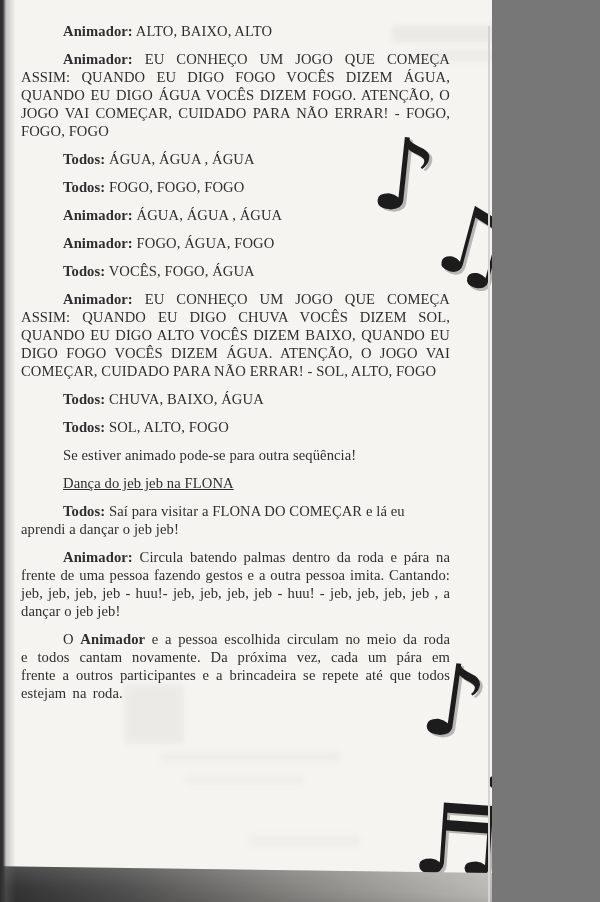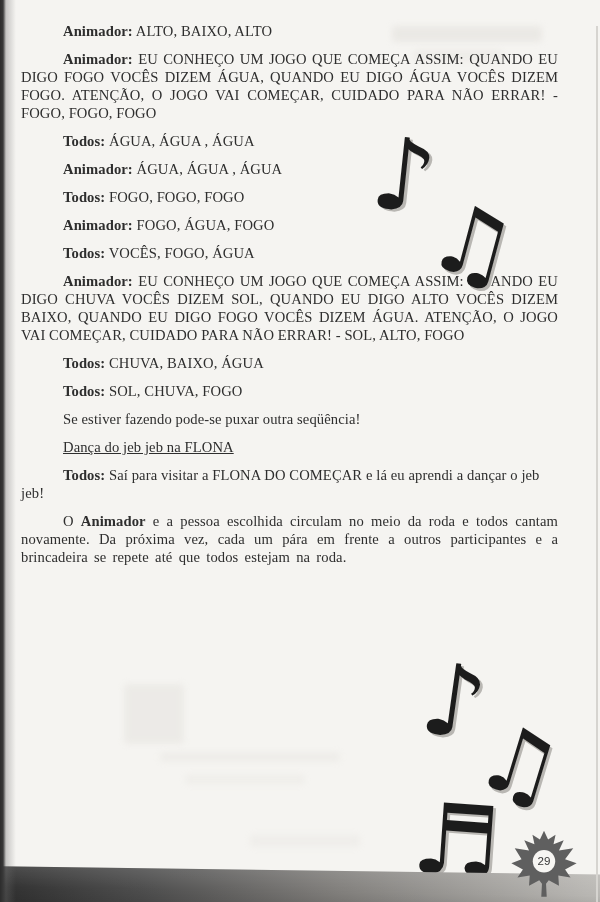--- a/index.html
+++ b/index.html
@@ -1,20 +1,20 @@
 <!DOCTYPE html>
 <html style="--page-bg: #f5f4f1; --ink: #2e2e2e; --note-ink: #1c1c1c; --note-shadow: #b9b7b3; --leaf-gray: #5f5f5f; --band-dark: #2f2f2f; --band-light: #bdbbb7;"><head>
 <meta charset="utf-8">
 <style>
   :root{
     --page-bg:#f5f4f1; --ink:#2e2e2e; --note-ink:#1c1c1c; --note-shadow:#b9b7b3;
     --leaf-gray:#5f5f5f; --band-dark:#2f2f2f; --band-light:#bdbbb7;
   }
   html,body{margin:0;padding:0;background:#777;}
-  .page{position:relative;width:600px;height:902px;background:var(--page-bg);overflow:hidden;
+  .page{position:relative;width:492px;height:902px;background:var(--page-bg);overflow:hidden;
         font-family:"Liberation Serif",serif;color:var(--ink);}
   .text-block{position:absolute;left:21px;right:42px;top:22px;}
   .text-block p{margin:0 0 10px 0;font-size:14.6px;line-height:18px;text-indent:42px;letter-spacing:.1px;}
   .text-block p.just{text-align:justify;}
   .lbl{font-weight:bold;}
   .heading .u{text-decoration:underline;margin-top:35px;}
   .rich{word-spacing:2.5px;}
   
   .note{position:absolute;font-family:"DejaVu Sans",sans-serif;line-height:1;color:var(--note-ink);
         text-shadow:3px 2px 0 var(--note-shadow);user-select:none;}
@@ -52,30 +52,31 @@
   <div class="ghost g2"></div>
   <div class="ghost g3"></div>
   <div class="ghost g4"></div>
   <div class="ghost g5"></div>
   <div class="ghost g6"></div>
 
   <div class="text-block">
     <p class="dlg"><b class="lbl">Animador:</b><span> ALTO, BAIXO, ALTO</span></p>
     <p class="dlg just"><b class="lbl">Animador:</b><span> EU CONHEÇO UM JOGO QUE COMEÇA ASSIM: QUANDO EU DIGO FOGO VOCÊS DIZEM ÁGUA, QUANDO EU DIGO ÁGUA VOCÊS DIZEM FOGO. ATENÇÃO, O JOGO VAI COMEÇAR, CUIDADO PARA NÃO ERRAR! - FOGO, FOGO, FOGO</span></p>
     <p class="dlg"><b class="lbl">Todos:</b><span> ÁGUA, ÁGUA , ÁGUA</span></p>
+    <p class="dlg"><b class="lbl">Todos:</b><span> FOGO, FOGO, FOGO</span></p>
     <p class="dlg"><b class="lbl">Animador:</b><span> ÁGUA, ÁGUA , ÁGUA</span></p>
-    <p class="dlg"><b class="lbl">Todos:</b><span> FOGO, FOGO, FOGO</span></p>
     <p class="dlg"><b class="lbl">Animador:</b><span> FOGO, ÁGUA, FOGO</span></p>
     <p class="dlg"><b class="lbl">Todos:</b><span> VOCÊS, FOGO, ÁGUA</span></p>
     <p class="dlg just"><b class="lbl">Animador:</b><span> EU CONHEÇO UM JOGO QUE COMEÇA ASSIM: QUANDO EU DIGO CHUVA VOCÊS DIZEM SOL, QUANDO EU DIGO ALTO VOCÊS DIZEM BAIXO, QUANDO EU DIGO FOGO VOCÊS DIZEM ÁGUA. ATENÇÃO, O JOGO VAI COMEÇAR, CUIDADO PARA NÃO ERRAR! - SOL, ALTO, FOGO</span></p>
     <p class="dlg"><b class="lbl">Todos:</b><span> CHUVA, BAIXO, ÁGUA</span></p>
-    <p class="dlg"><b class="lbl">Todos:</b><span> SOL, CHUVA, FOGO</span></p>
-    <p class="dlg"><span>Se estiver fazendo pode-se puxar outra seqüência!</span></p>
+    <p class="dlg"><b class="lbl">Todos:</b><span> SOL, ALTO, FOGO</span></p>
+    <p class="dlg"><span>Se estiver animado pode-se para outra seqüência!</span></p>
     <p class="dlg heading"><span class="u">Dança do jeb jeb na FLONA</span></p>
     <p class="dlg"><b class="lbl">Todos:</b><span> Saí para visitar a FLONA DO COMEÇAR e lá eu aprendi a dançar o jeb jeb!</span></p>
+    <p class="dlg just"><b class="lbl">Animador:</b><span> Circula batendo palmas dentro da roda e pára na frente de uma pessoa fazendo gestos e a outra pessoa imita. Cantando: jeb, jeb, jeb, jeb - huu!- jeb, jeb, jeb, jeb - huu! - jeb, jeb, jeb, jeb , a dançar o jeb jeb!</span></p>
     <p class="dlg just rich"><span>O </span><b class="lbl">Animador</b><span> e a pessoa escolhida circulam no meio da roda e todos cantam novamente. Da próxima vez, cada um pára em frente a outros participantes e a brincadeira se repete até que todos estejam na roda.</span></p>
   </div>
 
   <span class="note note-a">♪</span>
   <span class="note note-b">♫</span>
   <span class="note note-c">♪</span>
   <span class="note note-d">♫</span>
   <span class="note note-e">♬</span>
 
   <div class="leaf-badge">

